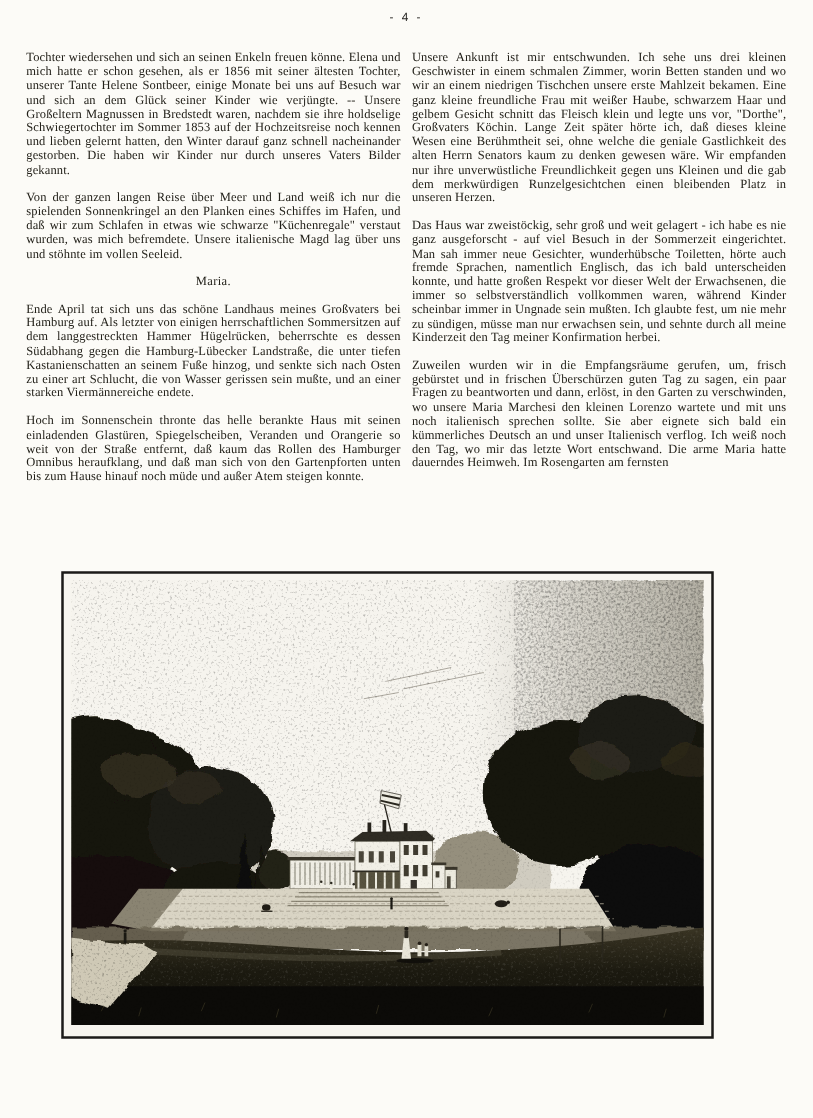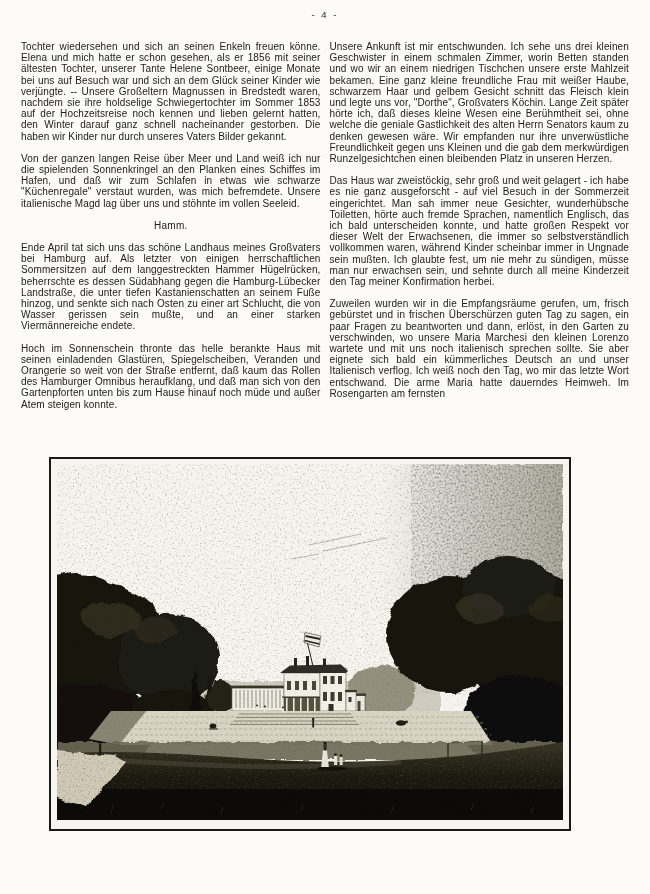--- a/index.html
+++ b/index.html
@@ -9,21 +9,21 @@
     font-family:"Liberation Sans",sans-serif;
     -webkit-font-smoothing:antialiased;
     overflow:hidden;
   }
   .page{position:relative;width:650px;height:894px;}
   .page-number{
     padding-top:9px;text-align:center;
     font-size:9.5px;letter-spacing:2px;color:#2a2926;
   }
   .columns{
-    display:flex;gap:9px;padding:0 21px;margin-top:21px;
+    display:flex;gap:9px;padding:0 21px;margin-top:21px;font-family:Liberation Serif, serif;
   }
   .col{
     width:50%;
     font-size:10px;line-height:11.2px;letter-spacing:0.12px;
     text-align:justify;color:#222019;
   }
   .col p{margin:0 0 11px 0;}
   .section-heading{
     text-align:center;font-size:10px;font-weight:normal;
     margin:11px 0;letter-spacing:0.3px;
@@ -39,21 +39,21 @@
 <body>
 
 <div class="page">
 
   <div class="page-number">- 4 -</div>
 
   <div class="columns">
     <div class="col">
       <p>Tochter wiedersehen und sich an seinen Enkeln freuen könne. Elena und mich hatte er schon gesehen, als er 1856 mit seiner ältesten Tochter, unserer Tante Helene Sontbeer, einige Monate bei uns auf Besuch war und sich an dem Glück seiner Kinder wie verjüngte. -- Unsere Großeltern Magnussen in Bredstedt waren, nachdem sie ihre holdselige Schwiegertochter im Sommer 1853 auf der Hochzeitsreise noch kennen und lieben gelernt hatten, den Winter darauf ganz schnell nacheinander gestorben. Die haben wir Kinder nur durch unseres Vaters Bilder gekannt.</p>
       <p>Von der ganzen langen Reise über Meer und Land weiß ich nur die spielenden Sonnenkringel an den Planken eines Schiffes im Hafen, und daß wir zum Schlafen in etwas wie schwarze "Küchenregale" verstaut wurden, was mich befremdete. Unsere italienische Magd lag über uns und stöhnte im vollen Seeleid.</p>
-      <h2 class="section-heading">Hamm.</h2>
+      <h2 class="section-heading">Maria.</h2>
       <p>Ende April tat sich uns das schöne Landhaus meines Großvaters bei Hamburg auf. Als letzter von einigen herrschaftlichen Sommersitzen auf dem langgestreckten Hammer Hügelrücken, beherrschte es dessen Südabhang gegen die Hamburg-Lübecker Landstraße, die unter tiefen Kastanienschatten an seinem Fuße hinzog, und senkte sich nach Osten zu einer art Schlucht, die von Wasser gerissen sein mußte, und an einer starken Viermännereiche endete.</p>
       <p>Hoch im Sonnenschein thronte das helle berankte Haus mit seinen einladenden Glastüren, Spiegelscheiben, Veranden und Orangerie so weit von der Straße entfernt, daß kaum das Rollen des Hamburger Omnibus heraufklang, und daß man sich von den Gartenpforten unten bis zum Hause hinauf noch müde und außer Atem steigen konnte.</p>
     </div>
     <div class="col">
       <p>Unsere Ankunft ist mir entschwunden. Ich sehe uns drei kleinen Geschwister in einem schmalen Zimmer, worin Betten standen und wo wir an einem niedrigen Tischchen unsere erste Mahlzeit bekamen. Eine ganz kleine freundliche Frau mit weißer Haube, schwarzem Haar und gelbem Gesicht schnitt das Fleisch klein und legte uns vor, "Dorthe", Großvaters Köchin. Lange Zeit später hörte ich, daß dieses kleine Wesen eine Berühmtheit sei, ohne welche die geniale Gastlichkeit des alten Herrn Senators kaum zu denken gewesen wäre. Wir empfanden nur ihre unverwüstliche Freundlichkeit gegen uns Kleinen und die gab dem merkwürdigen Runzelgesichtchen einen bleibenden Platz in unseren Herzen.</p>
       <p>Das Haus war zweistöckig, sehr groß und weit gelagert - ich habe es nie ganz ausgeforscht - auf viel Besuch in der Sommerzeit eingerichtet. Man sah immer neue Gesichter, wunderhübsche Toiletten, hörte auch fremde Sprachen, namentlich Englisch, das ich bald unterscheiden konnte, und hatte großen Respekt vor dieser Welt der Erwachsenen, die immer so selbstverständlich vollkommen waren, während Kinder scheinbar immer in Ungnade sein mußten. Ich glaubte fest, um nie mehr zu sündigen, müsse man nur erwachsen sein, und sehnte durch all meine Kinderzeit den Tag meiner Konfirmation herbei.</p>
       <p>Zuweilen wurden wir in die Empfangsräume gerufen, um, frisch gebürstet und in frischen Überschürzen guten Tag zu sagen, ein paar Fragen zu beantworten und dann, erlöst, in den Garten zu verschwinden, wo unsere Maria Marchesi den kleinen Lorenzo wartete und mit uns noch italienisch sprechen sollte. Sie aber eignete sich bald ein kümmerliches Deutsch an und unser Italienisch verflog. Ich weiß noch den Tag, wo mir das letzte Wort entschwand. Die arme Maria hatte dauerndes Heimweh. Im Rosengarten am fernsten</p>
     </div>
   </div>
 

